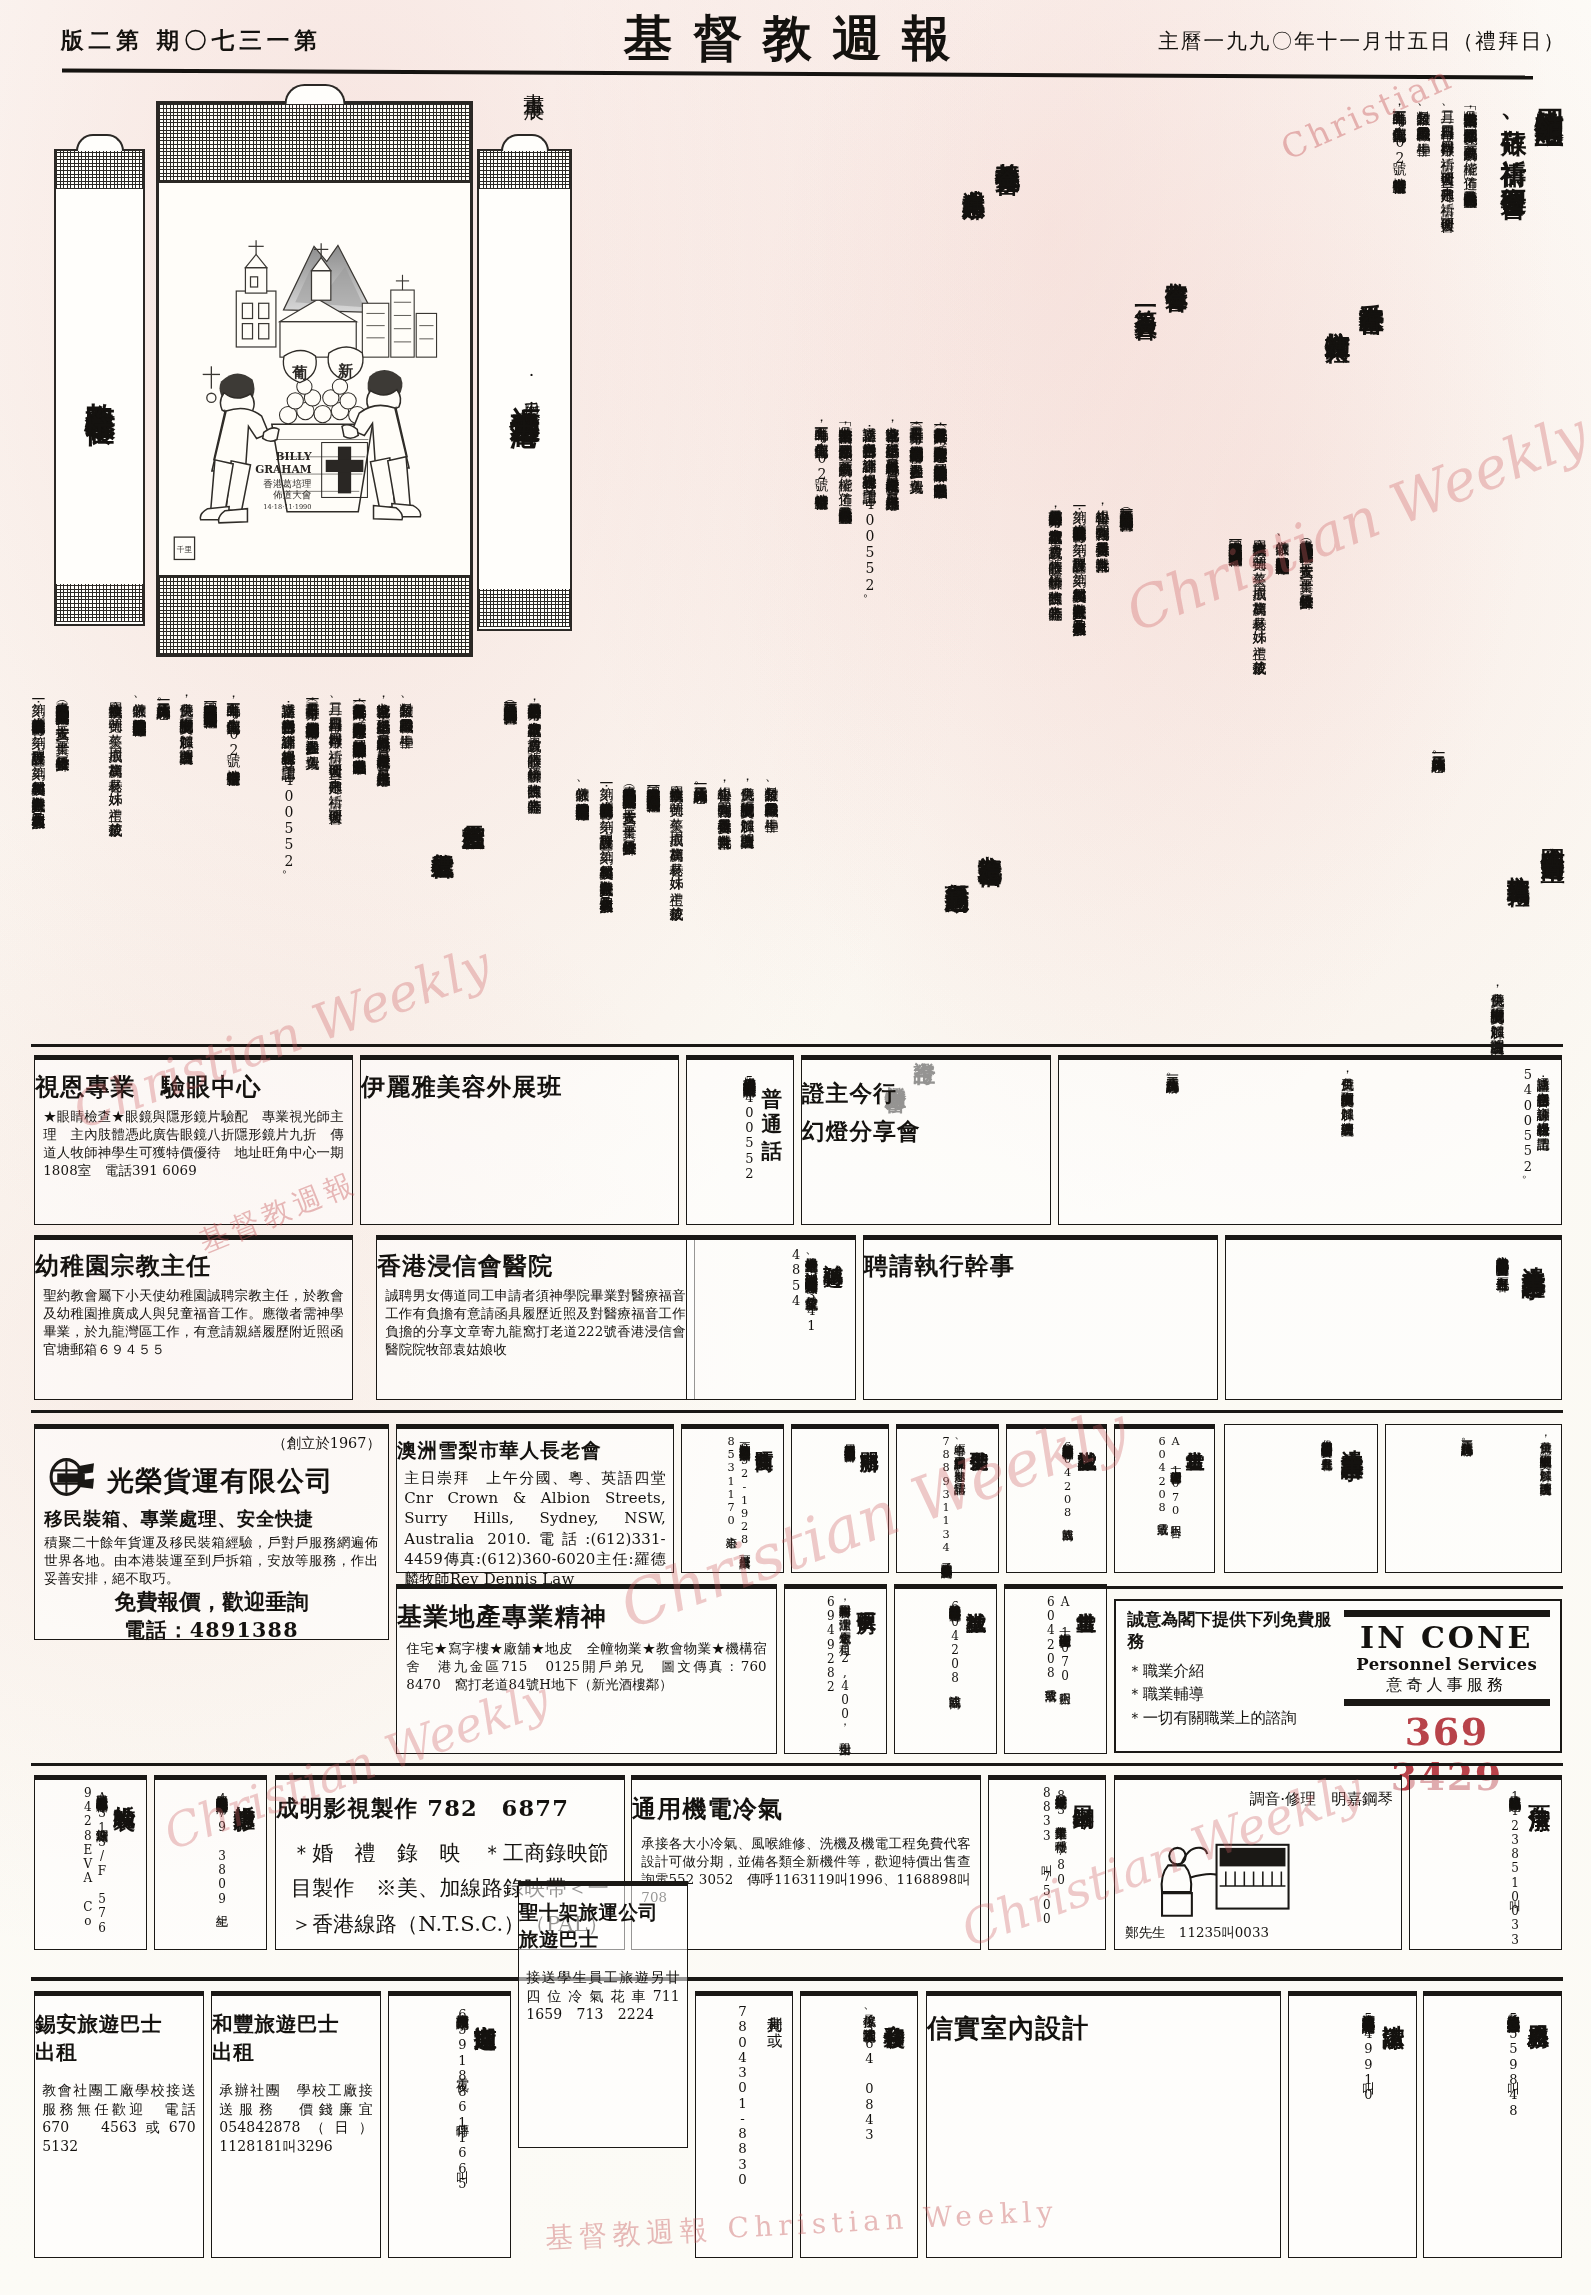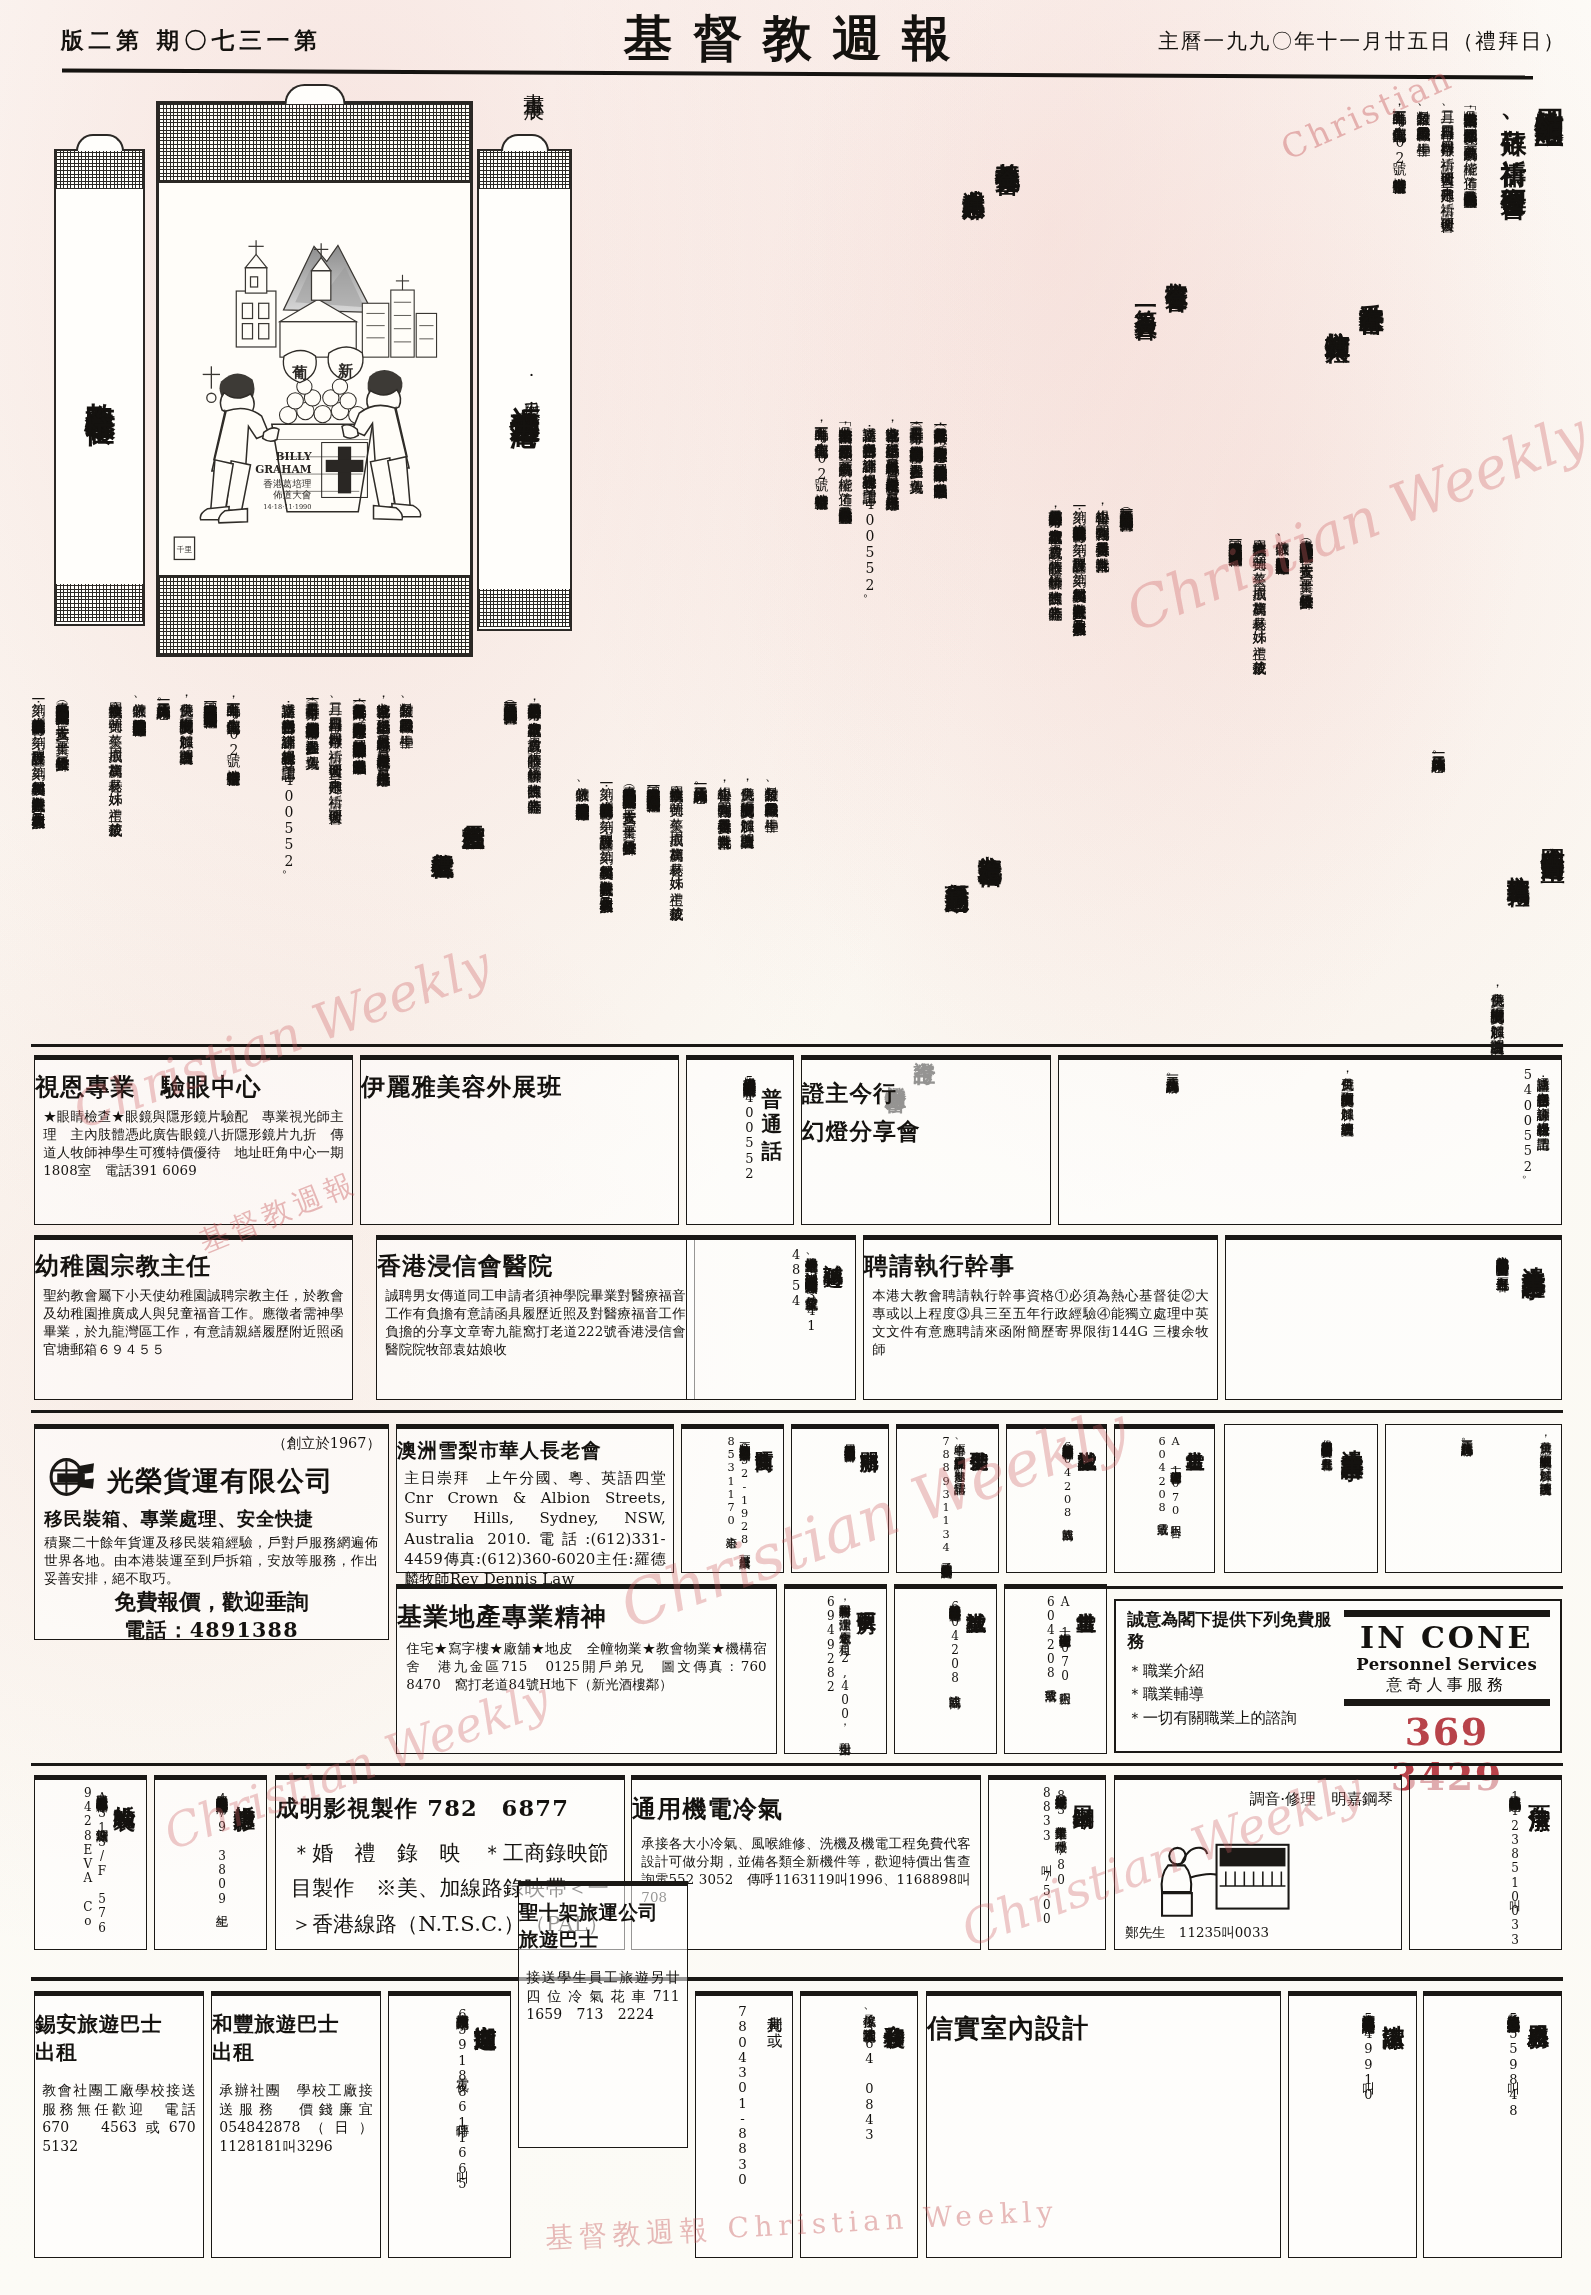--- a/index.html
+++ b/index.html
@@ -444,21 +444,20 @@
 <div class="ad heavy" style="left:352px;top:1235px;width:319px;height:165px;margin-left:24px;">
   <div class="ad-title" style="font-size:24px;margin:10.3px 0 5.1px;">香港浸信會醫院</div>
   <div class="ad-body" style="padding:0 8.2px;text-align:justify;">誠聘男女傳道同工申請者須神學院畢業對醫療福音工作有負擔有意請函具履歷近照及對醫療福音工作負擔的分享文章寄九龍窩打老道222號香港浸信會醫院院牧部袁姑娘收</div>
 </div>
 <div class="ad heavy" style="left:686px;top:1235px;width:170px;height:165px;">
   <div class="vb" style="position:absolute;right:8.2px;top:9.3px;height:144px;font-size:19.5px;letter-spacing:.08em;">誠聘傳道</div>
   <div class="v ad-vbody" style="position:absolute;right:36px;top:7.2px;height:150px;">神學畢業或主修音樂栽培、詩班訓練及對聖樂有負擔者請寄履歷表塘嘉樂街八號宏業大廈二樓M座仁愛教會或電341 4854</div>
 </div>
 <div class="ad heavy" style="left:863px;top:1235px;width:355px;height:165px;">
   <div class="ad-title" style="font-size:24px;margin:10.3px 0 5.1px;">聘請執行幹事</div>
-  <div class="ad-body" style="padding:0 8.2px;text-align:justify;">本港大教會聘請執行幹事資格①必須為熱心基督徒②大專或以上程度③具三至五年行政經驗④能獨立處理中英文文件有意應聘請來函附簡歷寄界限街144G 三樓余牧師</div>
 </div>
 <div class="ad heavy" style="left:1225px;top:1235px;width:337px;height:165px;">
   <div class="vb" style="position:absolute;right:11.3px;top:8.2px;height:144px;font-size:24px;letter-spacing:.06em;">遺失壽基證啓事</div>
   <div class="v ad-vbody" style="position:absolute;right:51px;top:6.2px;height:151px;">本堂代為登記壽基證遺失者請補領手續聖公會諸聖堂堂委會啓　主曆一九九〇年十一月廿五日</div>
 </div>
 
 <div class="hr" style="left:31px;top:1410px;width:1532px;height:2.6px;"></div>
 
 <div class="ad heavy" style="left:34px;top:1424px;width:355px;height:216px;">
   <div style="position:absolute;right:7.2px;top:5.1px;font-size:14.4px;">（創立於1967）</div>

